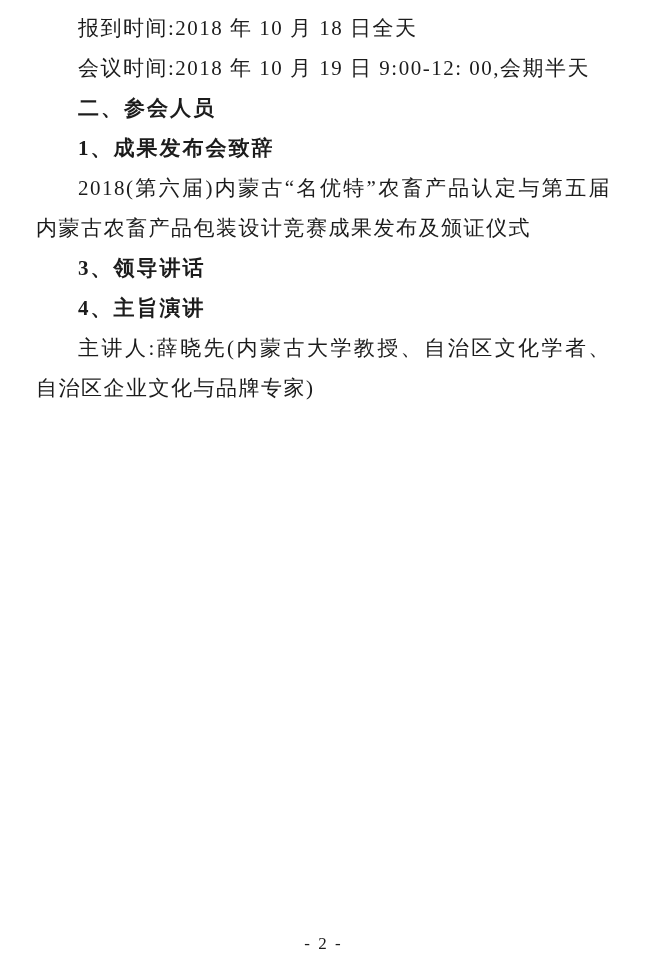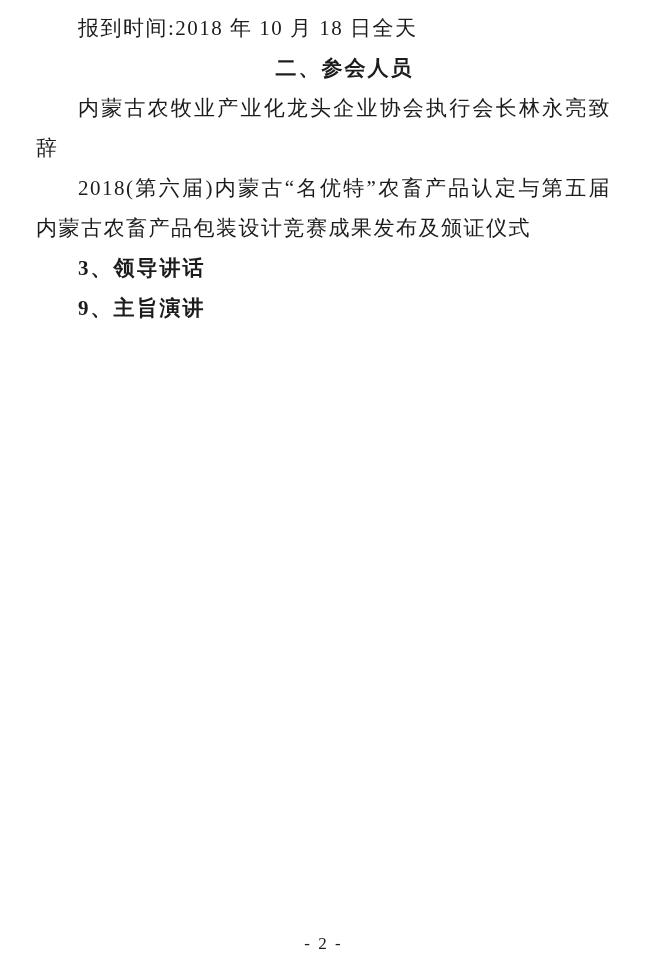--- a/index.html
+++ b/index.html
@@ -33,21 +33,20 @@
     text-align: justify;
     font-family: "Liberation Serif", serif;
   }
   .section-heading {
     font-size: 21px;
     line-height: 40px;
     letter-spacing: 2px;
     text-indent: 2em;
     font-weight: bold;
     font-family: "Liberation Sans", sans-serif;
-    text-align: center;
   }
   .item-heading {
     font-size: 21px;
     line-height: 40px;
     letter-spacing: 2px;
     text-indent: 2em;
     font-weight: bold;
     font-family: "Liberation Serif", serif;
   }
   .page-footer {
@@ -61,20 +60,22 @@
     color: #1c1c1c;
     font-family: "Liberation Serif", serif;
   }
 </style>
 </head>
 <body>
 
 <div class="page">
   <div class="content">
     <p class="body-para">报到时间:2018 年 10 月 18 日全天</p>
+    <p class="body-para">会议时间:2018 年 10 月 19 日 9:00-12: 00,会期半天</p>
     <p class="section-heading">二、参会人员</p>
-    <p class="body-para">内蒙古农牧业产业化龙头企业协会执行会长林永亮致辞</p>
+    <p class="item-heading">1、成果发布会致辞</p>
     <p class="body-para">2018(第六届)内蒙古“名优特”农畜产品认定与第五届内蒙古农畜产品包装设计竞赛成果发布及颁证仪式</p>
     <p class="item-heading">3、领导讲话</p>
-    <p class="item-heading">9、主旨演讲</p>
+    <p class="item-heading">4、主旨演讲</p>
+    <p class="body-para">主讲人:薛晓先(内蒙古大学教授、自治区文化学者、自治区企业文化与品牌专家)</p>
   </div>
   <div class="page-footer">- 2 -</div>
 </div>
 
 </body></html>

